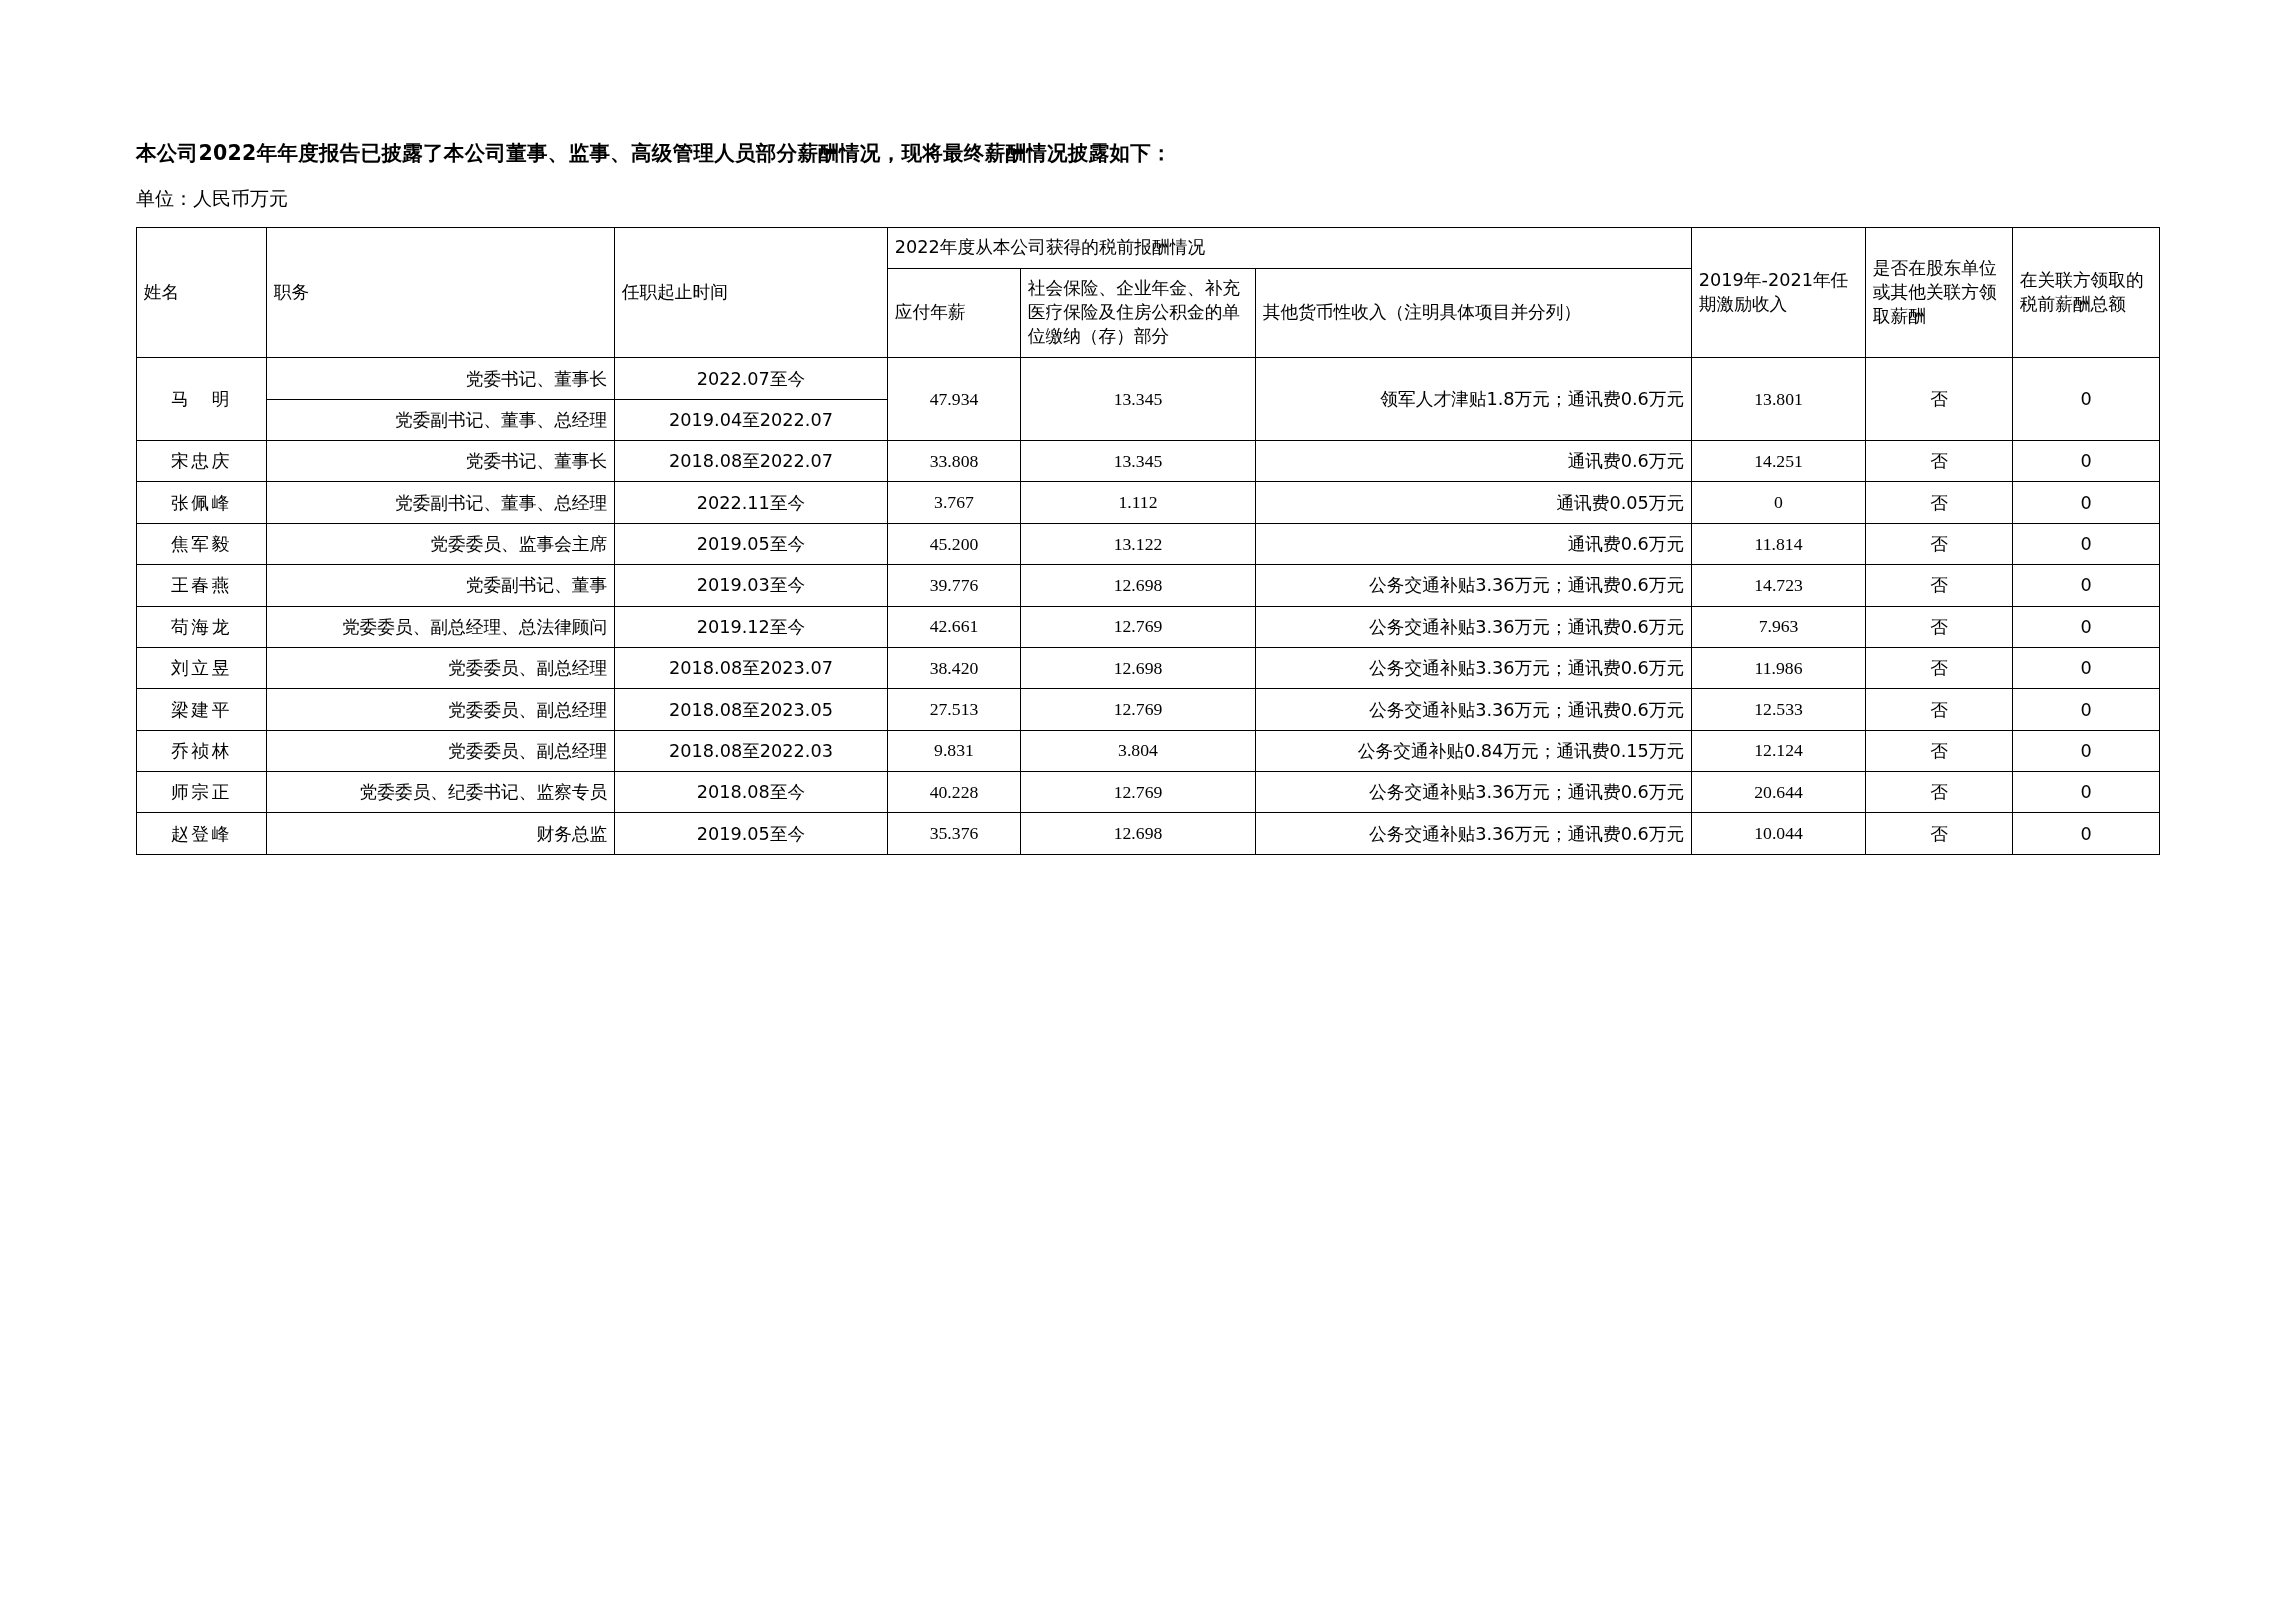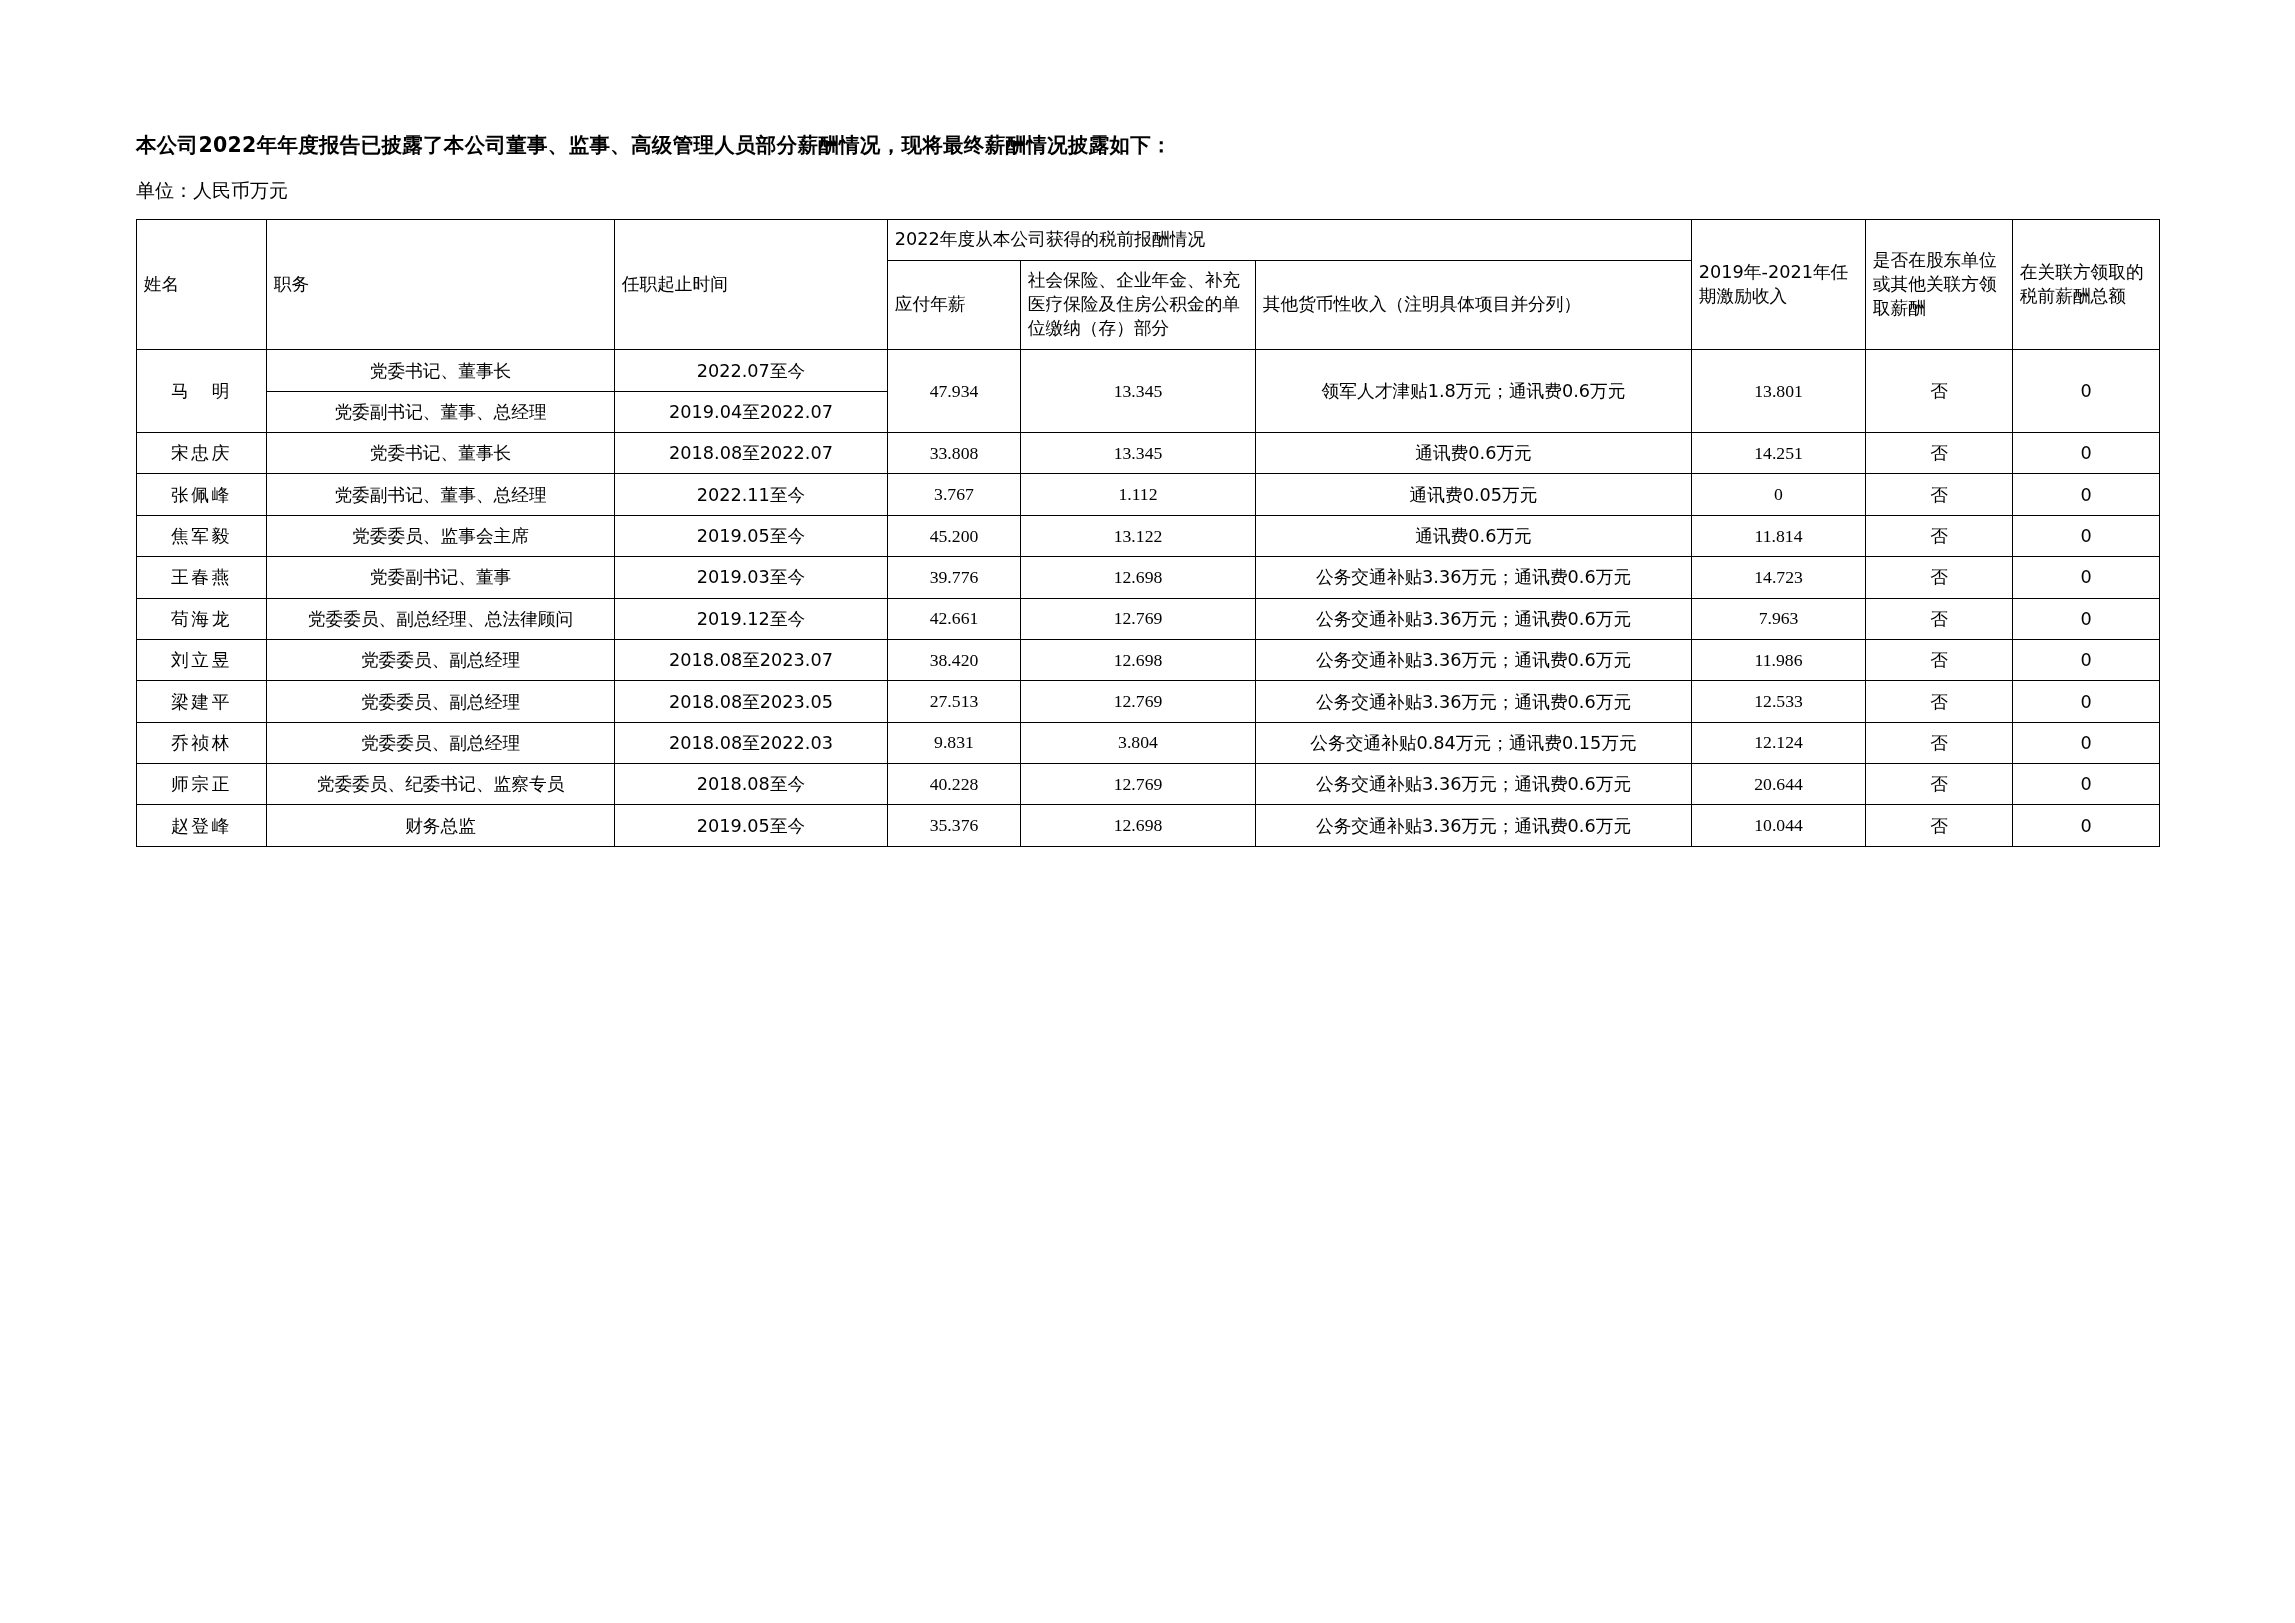--- a/index.html
+++ b/index.html
@@ -12,21 +12,21 @@
     height: 1623px;
     font-family: "Liberation Serif", "DejaVu Serif", serif;
     color: #000000;
     -webkit-font-smoothing: antialiased;
   }
   .page {
     position: relative;
     width: 1830px;
     height: 1623px;
     box-sizing: border-box;
-    padding: 8px 136px;
+    padding: 16px 136px;
   }
   .intro {
     padding-top: 123px;
     font-size: 20.5px;
     font-weight: bold;
     letter-spacing: 0.3px;
     font-family: "DejaVu Sans", "Liberation Sans", sans-serif;
   }
   .doc-title {
     margin-top: 48px;
@@ -54,21 +54,21 @@
     font-weight: normal;
     font-size: 17.7px;
     padding: 8.2px 6.8px;
     vertical-align: middle;
   }
   th.hdr {
     text-align: left;
     line-height: 1.35;
   }
   td.c { text-align: center; }
-  td.l { text-align: center; padding-left: 11px; }
+  td.l { text-align: right; padding-left: 11px; }
   .num { font-size: 18.4px; font-family: Liberation Serif, serif; }
   .name-cell { font-size: 19px; letter-spacing: 2.7px; }
   col.w-name   { width: 130px; }
   col.w-post   { width: 348px; }
   col.w-term   { width: 273px; }
   col.w-pay    { width: 133px; }
   col.w-ins    { width: 235px; }
   col.w-other  { width: 436px; }
   col.w-incent { width: 174px; }
   col.w-share  { width: 147px; }

